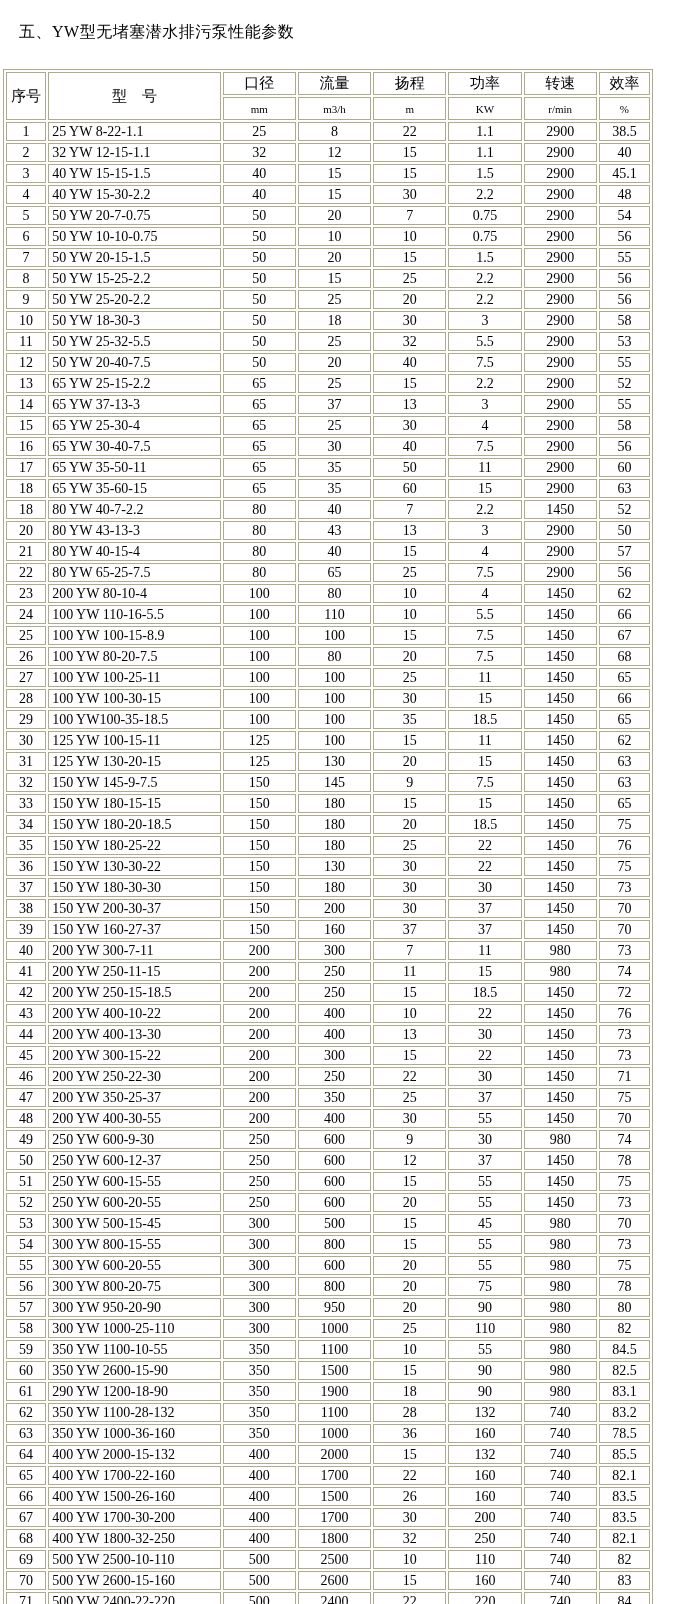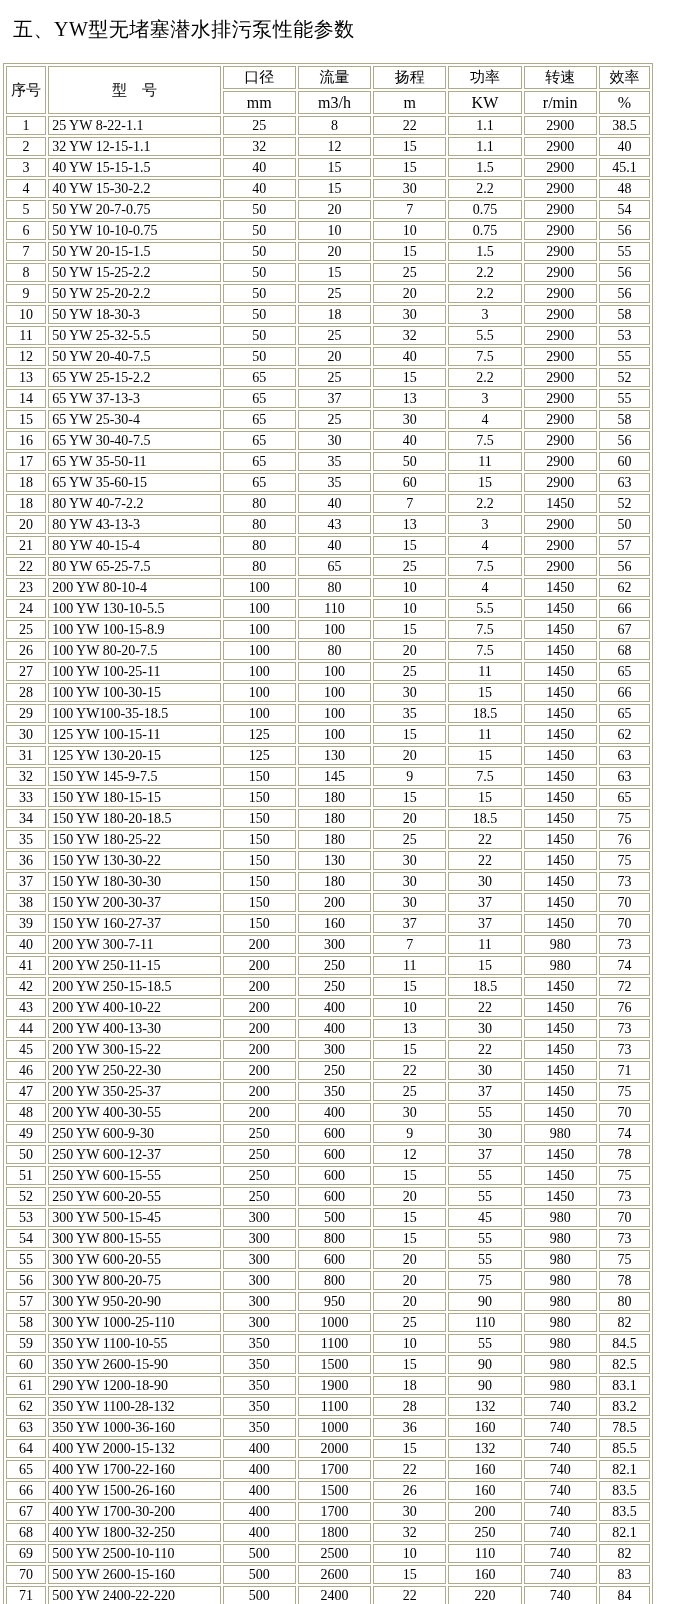--- a/index.html
+++ b/index.html
@@ -9,23 +9,23 @@
     color: #000000;
     font-family: "Liberation Serif", "DejaVu Serif", serif;
   }
   .page {
     width: 676px;
     height: 1604px;
     background: #ffffff;
     overflow: hidden;
   }
   .title {
-    margin: 8px;
+    margin: 14px;
     padding: 8px 0 12px 5px;
-    font-size: 20px;
+    font-size: 16px;
     font-weight: normal;
     letter-spacing: 0.5px;
   }
   table.spec {
     margin-left: 3px;
     width: 650px;
     table-layout: fixed;
     border-collapse: separate;
     border-spacing: 2px;
     border: 1px solid #aeaa8c;
@@ -35,21 +35,21 @@
     border: 1px solid #aeaa8c;
     background: #ffffff;
     text-align: center;
     vertical-align: middle;
     font-weight: normal;
     padding: 0;
     white-space: nowrap;
     overflow: hidden;
   }
   thead th.cn  { font-size: 15px; height: 21px; }
-  thead th.unit { font-size: 16px; height: 21px; }
+  thead th.unit { font-size: 11px; height: 21px; }
   tbody td { font-size: 14px; height: 17px; line-height: 17px; }
   tbody td.model { text-align: left; padding-left: 3px; }
 </style>
 </head>
 <body>
 
 <div class="page">
 
   <h1 class="title">五、YW型无堵塞潜水排污泵性能参数</h1>
 
@@ -310,21 +310,21 @@
           <td class="model">200 YW 80-10-4</td>
           <td>100</td>
           <td>80</td>
           <td>10</td>
           <td>4</td>
           <td>1450</td>
           <td>62</td>
         </tr>
         <tr>
           <td>24</td>
-          <td class="model">100 YW 130-10-5.5</td>
+          <td class="model">100 YW 110-16-5.5</td>
           <td>100</td>
           <td>110</td>
           <td>10</td>
           <td>5.5</td>
           <td>1450</td>
           <td>66</td>
         </tr>
         <tr>
           <td>25</td>
           <td class="model">100 YW 100-15-8.9</td>

